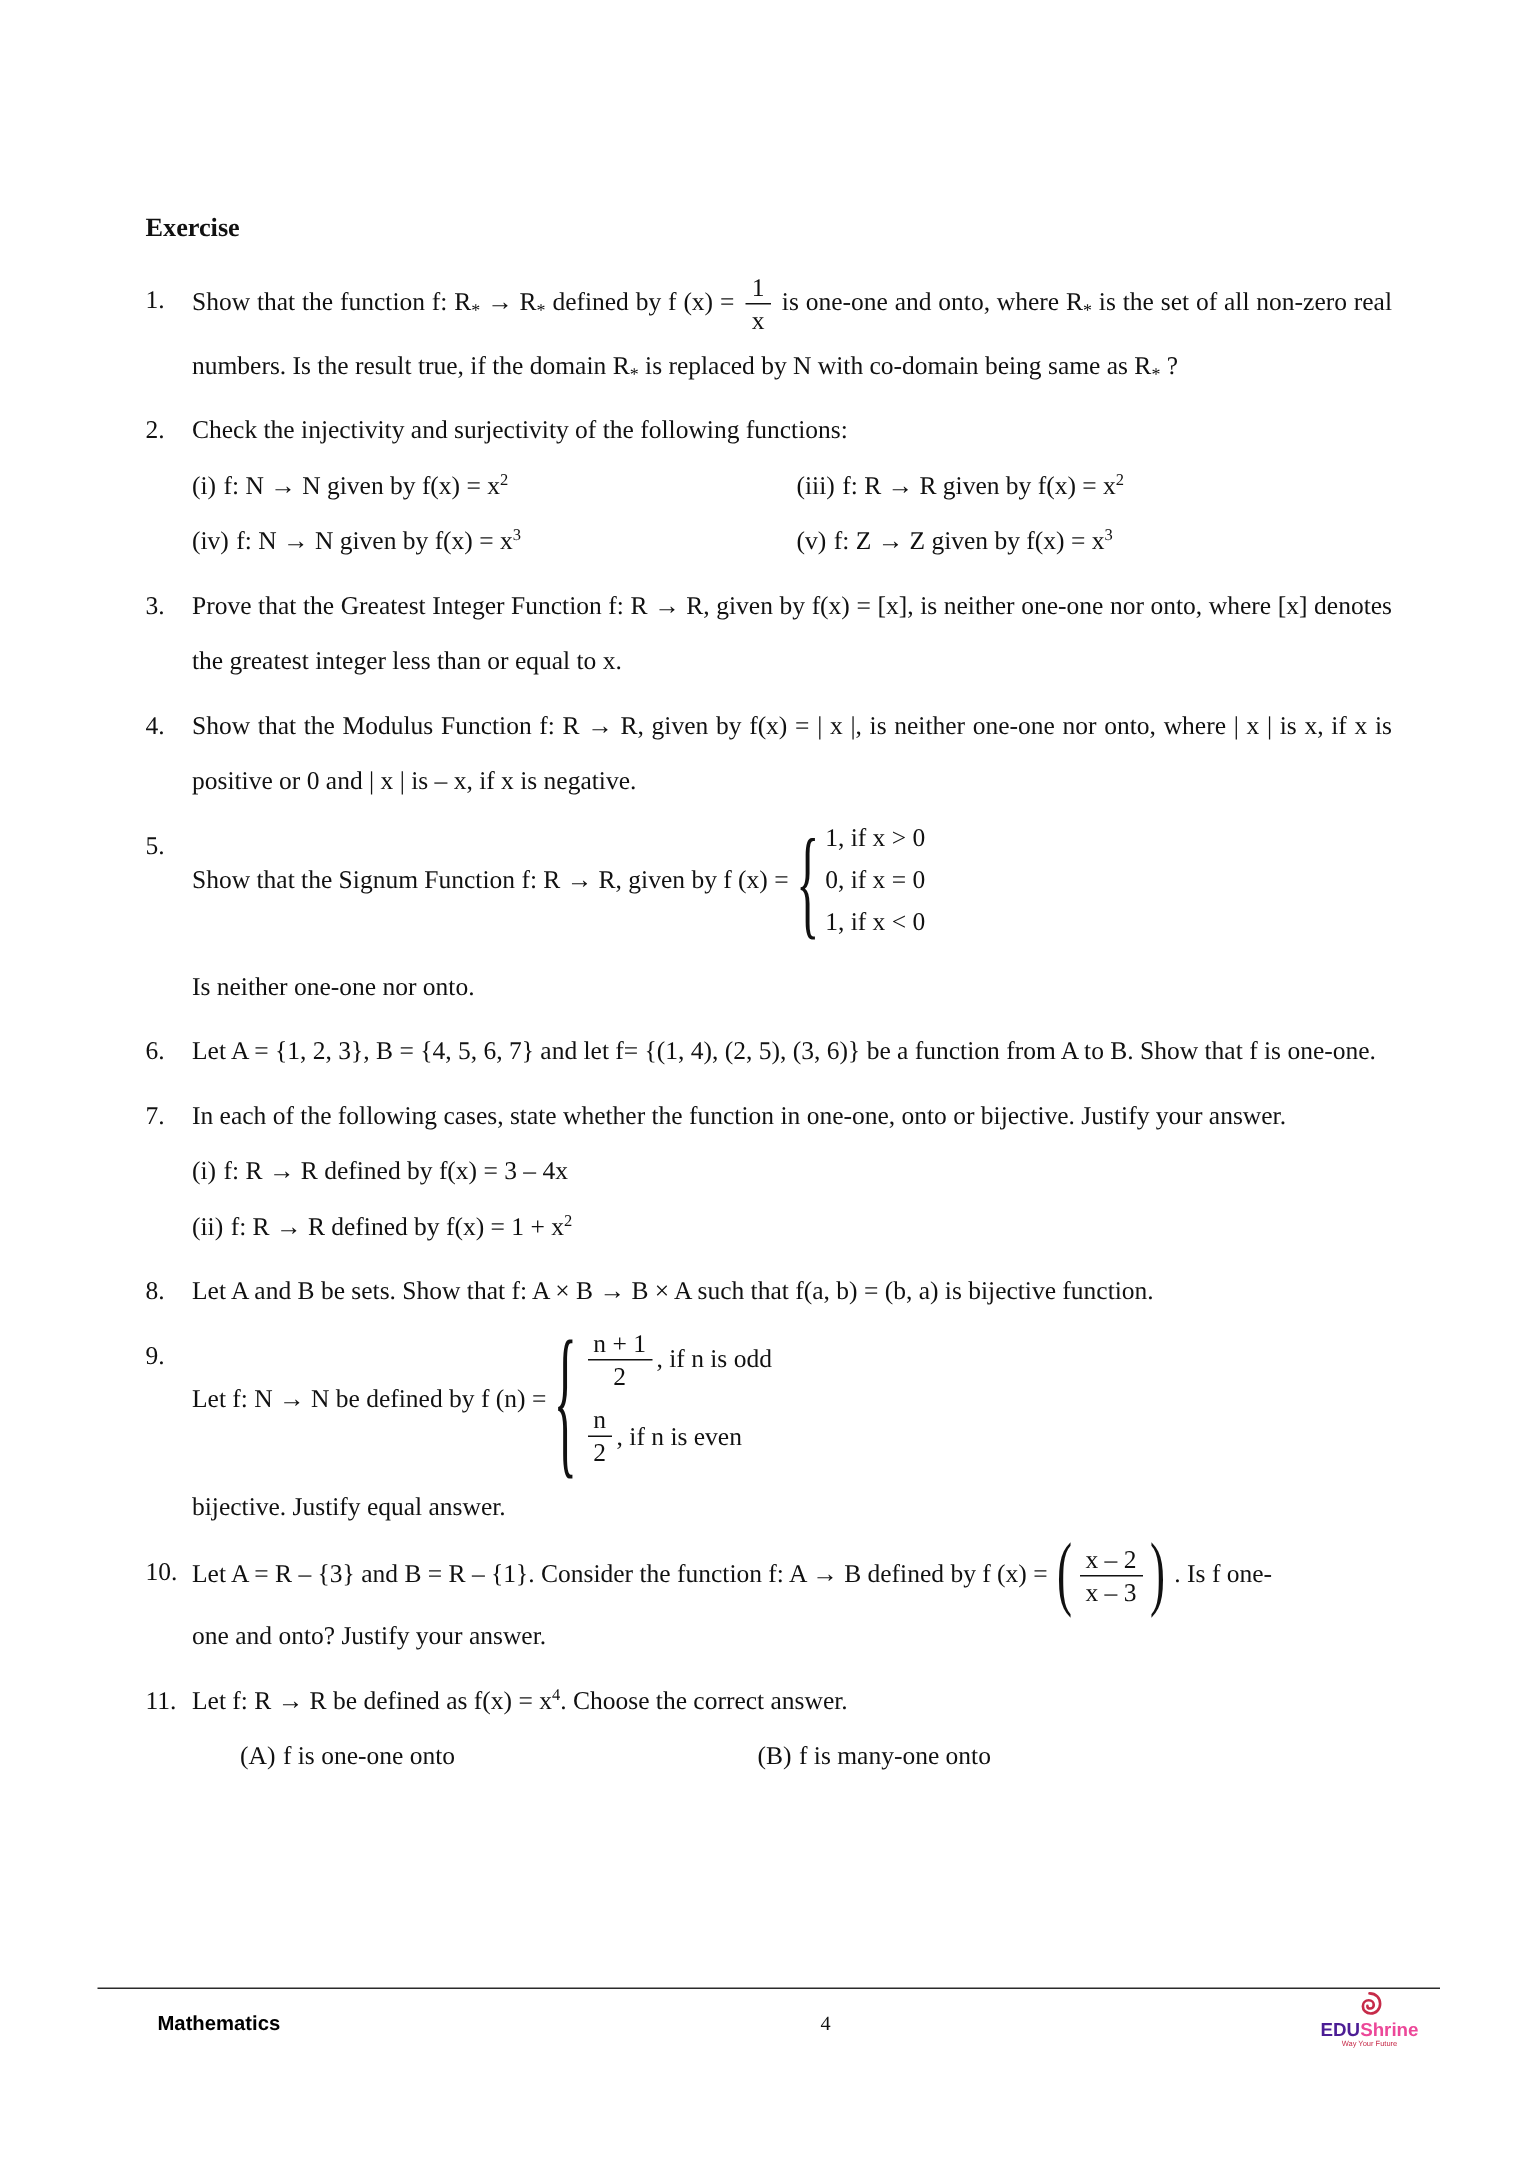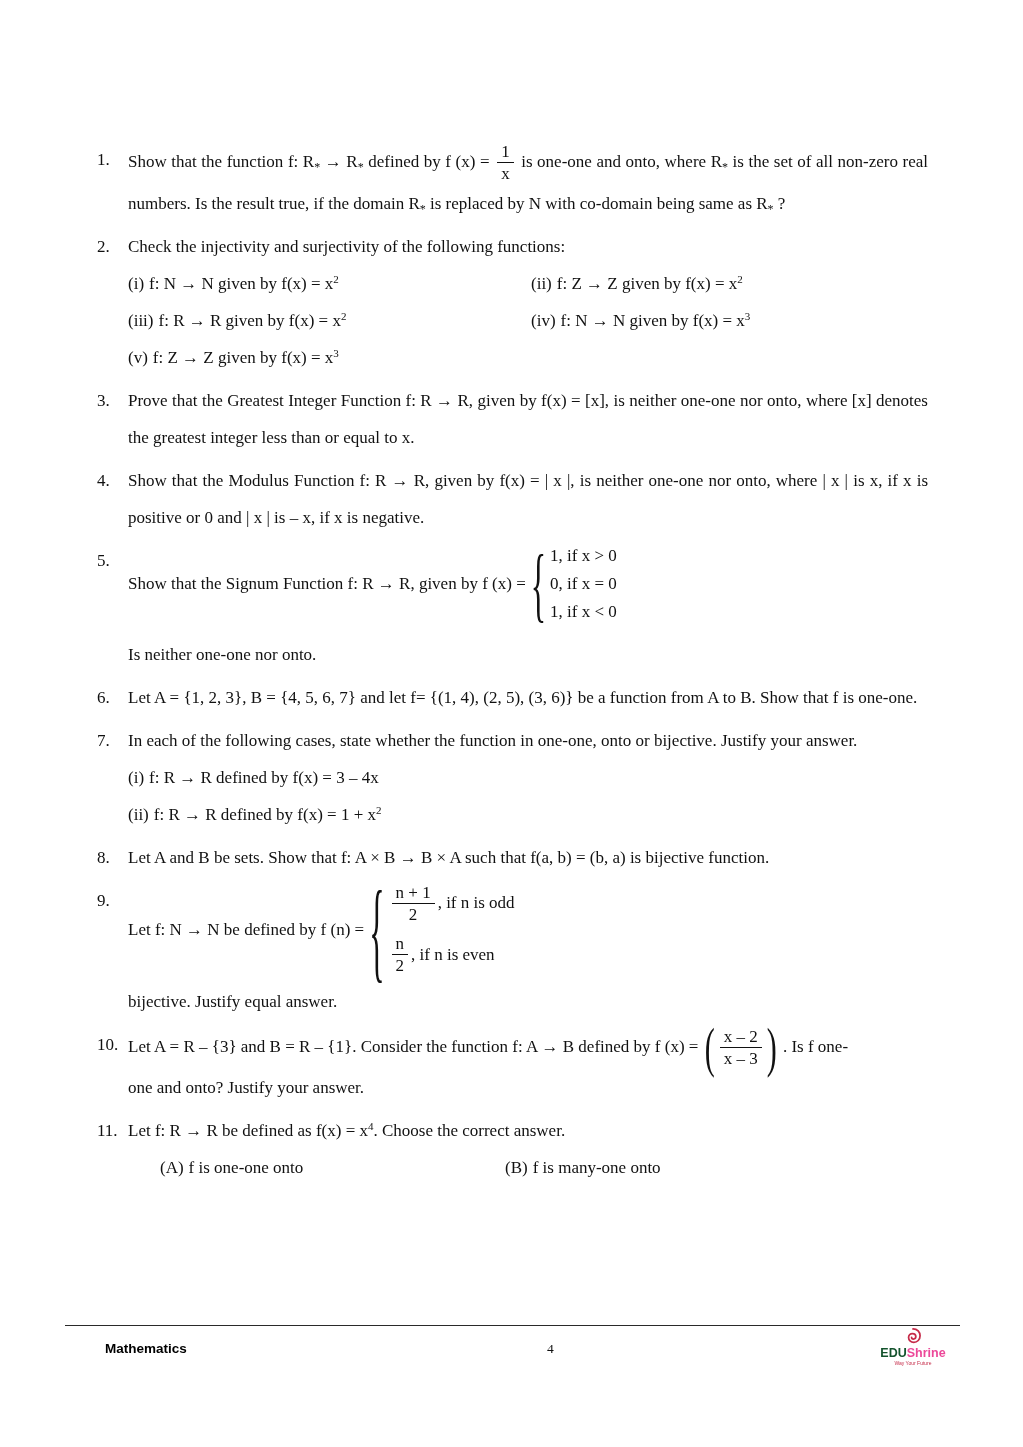--- a/index.html
+++ b/index.html
@@ -33,45 +33,43 @@
   .p9post{padding-left:52px;flex:1;}
   .p9line2{margin-top:6px;}
   .nowrap{white-space:nowrap;}
   .footer-rule{position:absolute;left:65px;width:895px;top:1325px;border-top:1.6px solid #2a2a2a;}
   .footer-left{position:absolute;left:105px;top:1341px;font-family:"Liberation Sans", sans-serif;
                font-weight:bold;font-size:13.5px;color:#000;}
   .footer-page{position:absolute;left:547px;top:1341px;font-size:13.5px;}
   .logo{position:absolute;left:878px;top:1326px;width:70px;text-align:center;line-height:1;}
   .logo-icon{display:block;margin:0 auto 1px auto;}
   .logo-text{font-family:"Liberation Sans", sans-serif;font-weight:bold;font-size:12.5px;letter-spacing:0;}
-  .logo-text .edu{color:#14532d;margin-top:14px;}
+  .logo-text .edu{color:#4c1d95;margin-top:14px;}
   .logo-text .shrine{color:#ec4899;}
   .logo-tagline{font-family:"Liberation Sans", sans-serif;font-size:5px;color:#c62b49;margin-top:1px;}
 </style>
 </head>
 <body>
 
 <div class="page">
   <div class="content">
 
+    <h2 class="heading">Exercise</h2>
 
     <div class="problem">
       <span class="num">1.</span>
       <p class="just">Show that the function f:  R<sub>*</sub> → R<sub>*</sub>  defined by  f (x) = <span class="frac"><span class="fn">1</span><span class="fd">x</span></span>  is one-one and onto, where  R<sub>*</sub>  is the set of all non-zero real numbers. Is the result true, if the domain  R<sub>*</sub>  is replaced by N with co-domain being same as R<sub>*</sub> ?</p>
     </div>
 
     <div class="problem">
       <span class="num">2.</span>
       <p>Check the injectivity and surjectivity of the following functions:</p>
       <div class="grid2">
         <div class="sub">
           <span class="lbl">(i)</span><span>f: N → N given by f(x) = x<sup>2</sup></span>
-        </div>
-        <div class="sub">
-          <span class="lbl">(ii)</span><span>f: Z → Z given by f(x) = x<sup>2</sup></span>
         </div>
         <div class="sub">
           <span class="lbl">(iii)</span><span>f: R → R given by f(x) = x<sup>2</sup></span>
         </div>
         <div class="sub">
           <span class="lbl">(iv)</span><span>f: N → N given by f(x) = x<sup>3</sup></span>
         </div>
         <div class="sub">
           <span class="lbl">(v)</span><span>f: Z → Z given by f(x) = x<sup>3</sup></span>
         </div>

